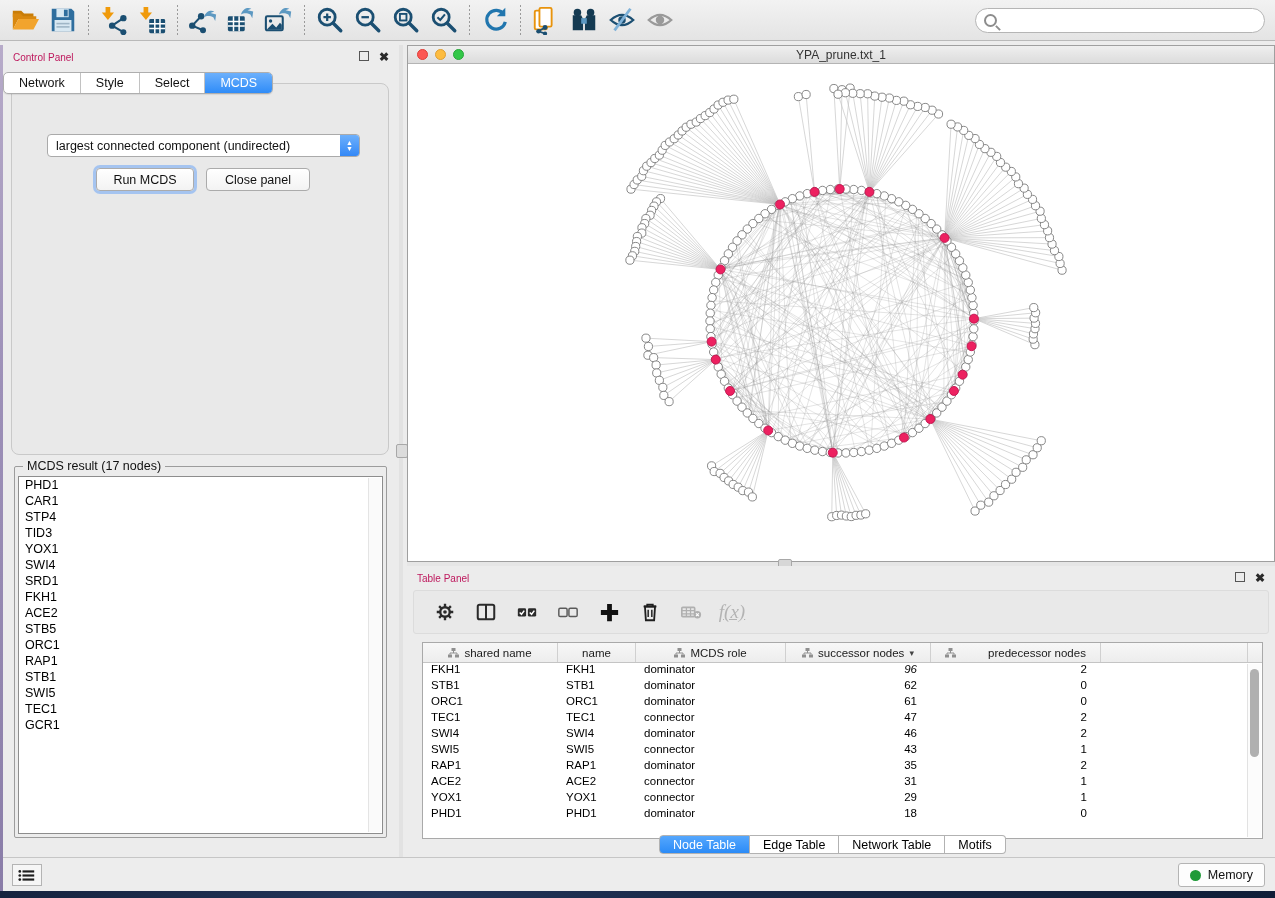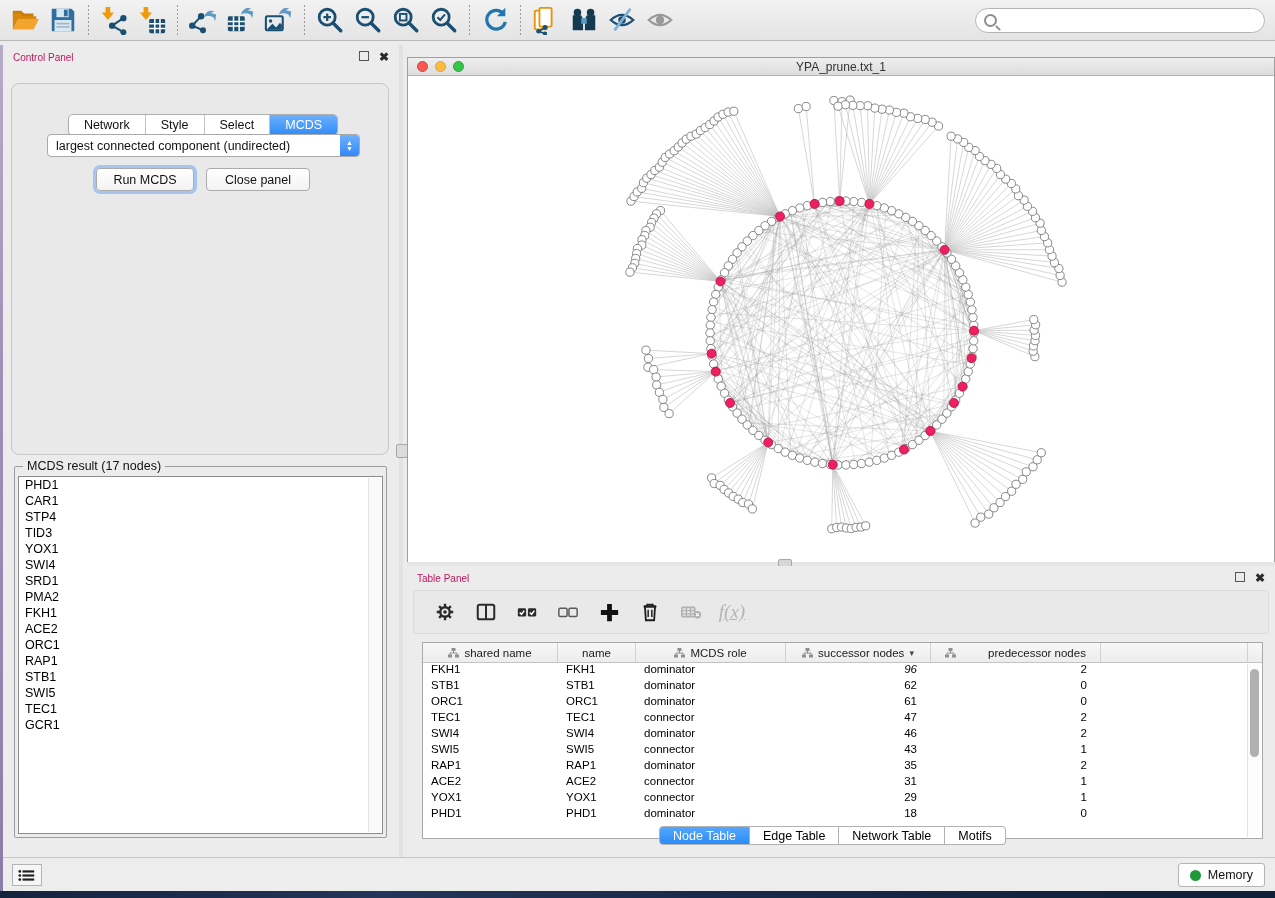--- a/index.html
+++ b/index.html
@@ -33,21 +33,21 @@
   
   #control-panel { left:3px; top:45px; width:400px; height:812px; background:#ececec;
                    border-right:4px solid #e2e2e2; }
   .panel-title-row { height:24px; display:flex; align-items:center; padding:0 10px; }
   .panel-title { font-size:10px; color:#be185d; flex:1; }
   .wicon { font-size:12px; color:#2a2a2a; margin-left:10px; line-height:1; }
   .float-box { width:10px; height:10px; border:1.4px solid #555; display:inline-block; }
 
   #cp-card { position:absolute; left:8px; top:38px; width:378px; height:372px;
              background:#e9e9e9; border:1px solid #c9c9c9; border-radius:8px; }
-  #cp-tabs { position:absolute; top:27px; left:0; width:400px; display:flex; justify-content:center;margin-top:42px; }
+  #cp-tabs { position:absolute; top:27px; left:0; width:400px; display:flex; justify-content:flex-start; }
   .seg { display:inline-flex; border:1px solid #aeaeae; border-radius:5px; overflow:hidden;
          background:#fff; box-shadow:0 1px 1px rgba(0,0,0,.08); }
   .seg-item { padding:3px 15px; font-size:12.5px; color:#111; border-left:1px solid #c2c2c2; cursor:default; }
   .seg-item:first-child { border-left:none; }
   .seg-item.active { background:linear-gradient(180deg,#6cb0fc,#2f8cf8); color:#fff; }
 
   #opt-label { position:absolute; top:68px; left:0; width:400px; text-align:center; font-size:13px; color:#111; }
   #opt-select { position:absolute; top:89px; left:44px; width:313px; height:23px; background:#fff;
                 border:1px solid #aaa; border-radius:4px; display:flex; align-items:center; }
   #opt-select .val { flex:1; font-size:12.5px; padding:0 8px; color:#111; white-space:nowrap; }
@@ -70,21 +70,21 @@
   .mcds-item { font-size:12.5px; line-height:16px; padding-left:6px; color:#000; }
   #mcds-scroll { position:absolute; top:1px; bottom:1px; right:1px; width:13px;
                  background:#fafafa; border-left:1px solid #e4e4e4; }
 
   
   #vsplit-knob { left:396px; top:444px; width:12px; height:14px; background:#dcdcdc;
                  border:1px solid #a8a8a8; border-radius:2px; }
 
   
   #net-window { left:407px; top:45px; width:868px; height:517px; border:1px solid #9f9f9f;
-                background:#c2410c;margin-top:12px; }
+                background:#c2410c; }
   #net-titlebar { height:18px; background:linear-gradient(180deg,#efefef,#dcdcdc);
                   border-bottom:1px solid #b4b4b4; position:relative;
                   display:flex; align-items:center; justify-content:center; }
   .tl { width:11px; height:11px; border-radius:50%; position:absolute; top:3px; }
   #tl-close { left:9px;  background:#fc5753; border:1px solid #df3e38; }
   #tl-min   { left:27px; background:#fdbc40; border:1px solid #de9f34; }
   #tl-max   { left:45px; background:#33c748; border:1px solid #27a73a; }
   #net-title { font-size:12px; color:#333; }
   #net-canvas { width:866px; height:497px; background:#fff; }
 
@@ -108,21 +108,21 @@
         border-right:1px solid #d0d0d0; font-size:11.5px; color:#1a1a1a; overflow:hidden; }
   .tree-ic { width:11px; height:10px; flex:none; }
   .sort { font-size:9px; color:#444; }
   .trow { display:flex; height:16px; }
   .td { font-size:11.5px; color:#000; overflow:hidden; white-space:nowrap; }
   .td.l { padding-left:8px; } .td.r { text-align:right; padding-right:14px; }
   #tscroll { position:absolute; top:21px; bottom:1px; right:1px; width:14px; background:#fcfcfc;
              border-left:1px solid #e2e2e2; }
   #tthumb { position:absolute; top:5px; left:2px; width:9px; height:88px; background:#b0b0b0; border-radius:5px; }
 
-  #tp-tabs { position:absolute; left:252px; top:260px; display:flex; }
+  #tp-tabs { position:absolute; left:252px; top:269px; display:flex; }
   .tp-tab { height:19px; padding:0 13px; display:flex; align-items:center; font-size:12.5px;
             background:#fff; border:1px solid #b2b2b2; border-left:none; color:#000; }
   .tp-tab:first-child { border-left:1px solid #b2b2b2; border-radius:4px 0 0 4px; }
   .tp-tab:last-child { border-radius:0 4px 4px 0; }
   .tp-tab.active { background:linear-gradient(180deg,#55a7fd,#2b8bf7); color:#fff; }
 
   
   #status-bar { left:3px; top:857px; width:1272px; height:34px; background:#ededed;
                 border-top:1px solid #c6c6c6; }
   #menu-btn { position:absolute; left:9px; top:6px; width:30px; height:22px; background:#f6f6f6;
@@ -311,23 +311,23 @@
     <span id="mcds-legend">MCDS result (17 nodes)</span>
     <div id="mcds-list">
       <div id="mcds-scroll"></div>
     <div class="mcds-item">PHD1</div>
         <div class="mcds-item">CAR1</div>
         <div class="mcds-item">STP4</div>
         <div class="mcds-item">TID3</div>
         <div class="mcds-item">YOX1</div>
         <div class="mcds-item">SWI4</div>
         <div class="mcds-item">SRD1</div>
-        <div class="mcds-item">PMA2</div>
         <div class="mcds-item">FKH1</div>
         <div class="mcds-item">ACE2</div>
+        <div class="mcds-item">STB5</div>
         <div class="mcds-item">ORC1</div>
         <div class="mcds-item">RAP1</div>
         <div class="mcds-item">STB1</div>
         <div class="mcds-item">SWI5</div>
         <div class="mcds-item">TEC1</div>
         <div class="mcds-item">GCR1</div>
       </div>
   </div>
 </div>
 <div id="vsplit-knob" class="abs"></div>

